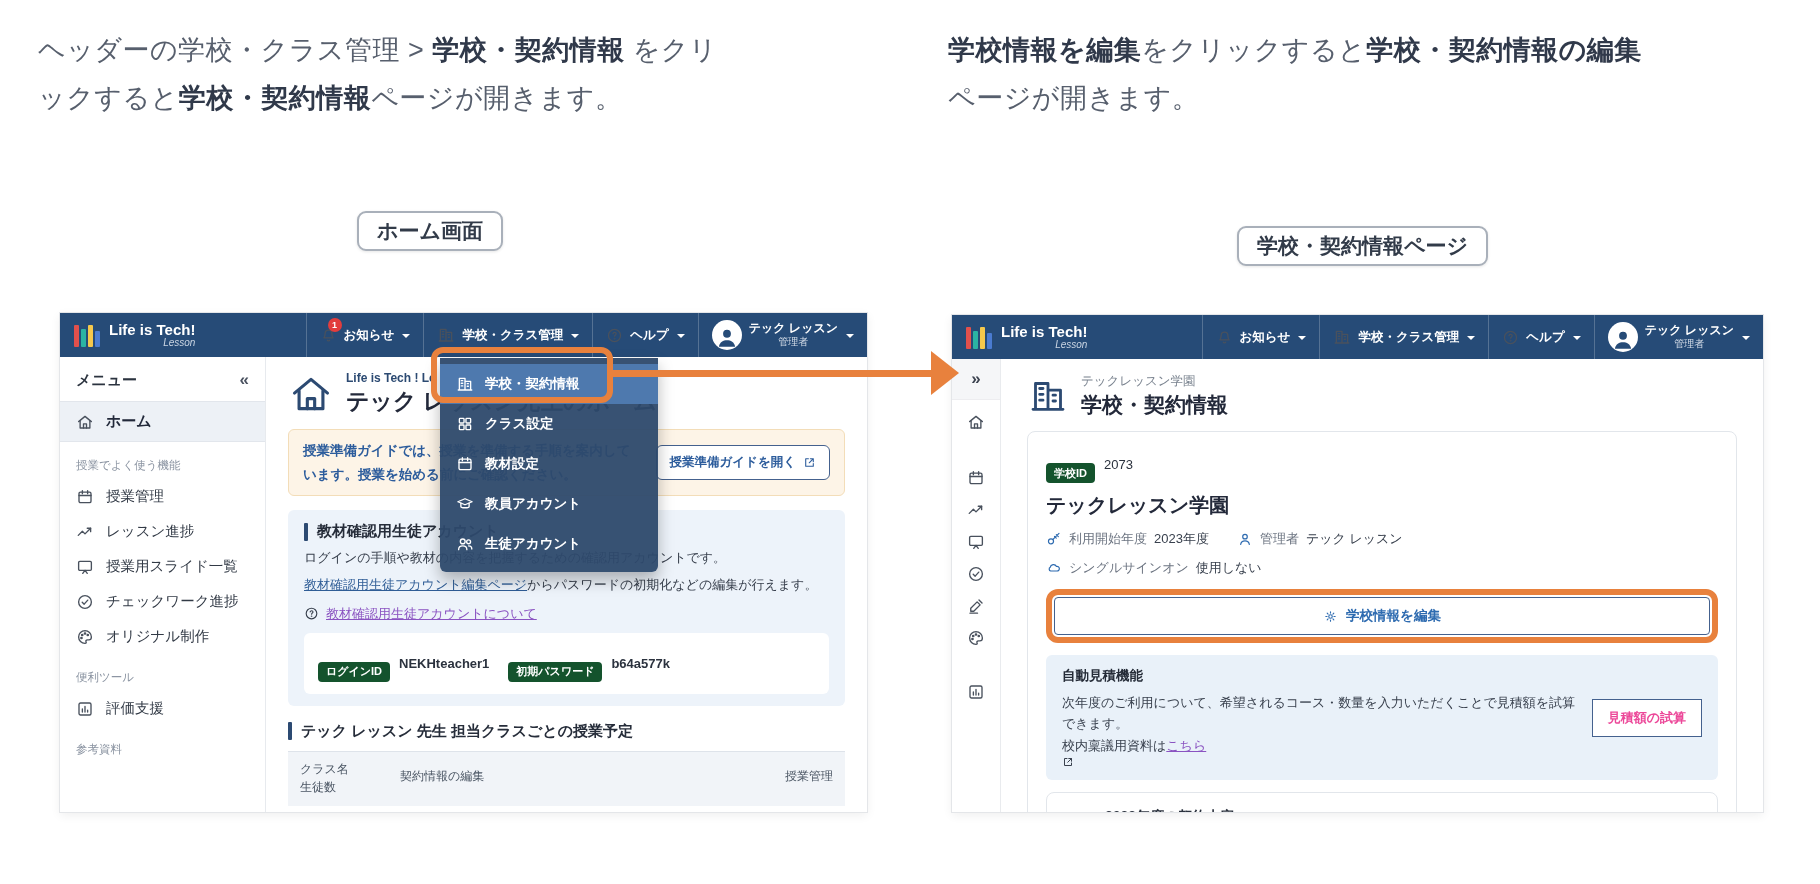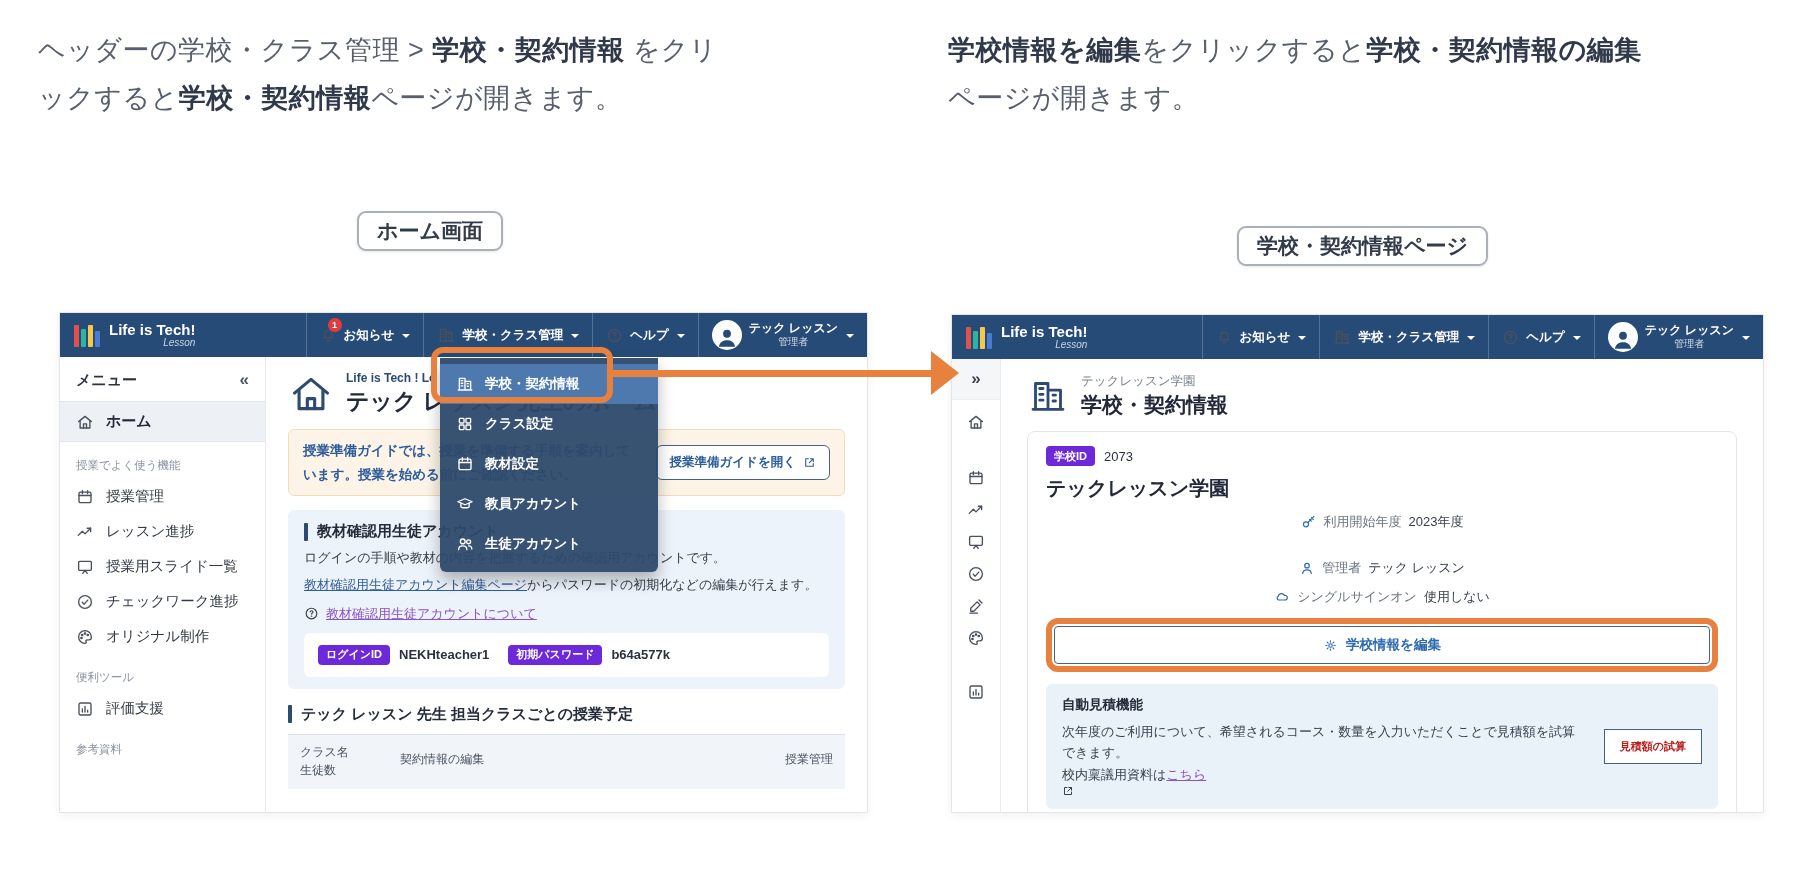--- a/index.html
+++ b/index.html
@@ -64,21 +64,21 @@
     padding:8px 13px;white-space:nowrap;display:flex;gap:7px;align-items:center;cursor:pointer;}
   .acct{margin-top:14px;background:#edf3fa;border-radius:6px;padding:12px 16px;}
   .sec-hd{display:flex;gap:9px;align-items:center;font-size:15px;font-weight:bold;color:#262d3a;}
   .vbar{width:4px;height:18px;background:#2c4a72;border-radius:1px;}
   .acct .p{margin:7px 0 0;font-size:13px;color:#39414e;line-height:1.55;}
   .lnk{color:#2f5d96;text-decoration:underline;cursor:pointer;}
   .lnk-p{color:#8a53c1;text-decoration:underline;cursor:pointer;}
   .abt{display:flex;gap:7px;align-items:center;margin-top:9px;font-size:13px;color:#39414e;}
   .creds{background:#fff;border-radius:6px;padding:12px 14px;margin-top:10px;}
   .cred-row{display:flex;gap:9px;align-items:center;font-size:13px;color:#2b323e;font-weight:bold;}
-  .tag{background:#6d28d9;color:#fff;font-size:11px;font-weight:bold;border-radius:4px;padding:2.5px 8px;}
+  .tag{background:#14532d;color:#fff;font-size:11px;font-weight:bold;border-radius:4px;padding:2.5px 8px;margin-top:17px;}
   .btn-full{display:flex;justify-content:center;gap:8px;align-items:center;margin-top:11px;background:#fff;
     border:1.5px solid #44618e;border-radius:6px;color:#2c5c9c;font-weight:bold;font-size:13.5px;padding:8px;cursor:pointer;}
   .sched{margin-top:16px;}
   .thead{margin-top:10px;background:#f1f4f8;border-top:1px solid #dee3ea;display:flex;align-items:flex-start;padding:8px 12px 10px;font-size:12px;color:#4a5563;}
   .th1{width:100px;line-height:1.5;}
   .th2{flex:1;padding-top:8px;}
   .th3{width:72px;text-align:right;padding-top:8px;}
   
   .dd{position:absolute;left:380px;top:45px;width:218px;background:rgba(45,73,108,.95);border-radius:0 0 6px 6px;
     box-shadow:0 8px 16px rgba(0,0,0,.28);padding:6px 0 8px;z-index:20;}
@@ -98,33 +98,33 @@
   .rail .icn.first{margin-top:13px;}
   .rail .icn.gap{margin-top:38px;}
   .rail .icn.gap2{margin-top:36px;}
   
   .rmain{flex:1;padding:14px 26px 0;min-width:0;}
   .rsub{font-size:12.5px;color:#7b8490;}
   .rtitle{font-size:21px;font-weight:bold;color:#23293a;margin-top:1px;}
   .card{margin-top:12px;border:1px solid #e2e6eb;border-radius:8px;padding:14px 18px 16px;}
   .idrow{display:flex;gap:9px;align-items:center;font-size:13px;color:#2b323e;}
   .sname{font-size:20px;font-weight:bold;color:#23293a;margin-top:9px;}
-  .meta{display:flex;gap:28px;margin-top:11px;font-size:13px;color:#39414e;align-items:center;flex-direction:column;}
+  .meta{display:flex;gap:28px;margin-top:11px;font-size:13px;color:#39414e;align-items:center;}
   .mi{display:flex;gap:7px;align-items:center;}
   .mi .icn{color:#2e6bb0;}
   .mlabel{color:#6d7582;}
   .editwrap{margin-top:12px;border:6px solid #e8813d;border-radius:12px;padding:2px;}
   .btn-edit{display:flex;justify-content:center;gap:8px;align-items:center;background:#fff;border:1px solid #44618e;
     border-radius:4px;color:#2e6bb0;font-weight:bold;font-size:13.5px;padding:9px;cursor:pointer;}
   .btn-edit .icn{color:#2e6bb0;}
   .est{margin-top:12px;background:#e9f1f9;border-radius:6px;padding:12px 16px;display:flex;gap:16px;align-items:center;}
   .est-l{flex:1;}
   .est-t{font-size:13.5px;font-weight:bold;color:#242b37;}
   .est-d{margin-top:7px;font-size:13px;color:#39414e;line-height:1.65;}
-  .btn-est{background:#fff;border:1px solid #44618e;border-radius:0;color:#b91c1c;font-weight:bold;font-size:11px;
+  .btn-est{background:#fff;border:1px solid #44618e;border-radius:0;color:#ec4899;font-weight:bold;font-size:13px;
     padding:9px 15px;white-space:nowrap;cursor:pointer;align-self:center;}
   .acc{margin-top:12px;border:1px solid #e2e6eb;border-radius:8px;padding:15px 14px;display:flex;gap:10px;
     align-items:center;font-size:14px;font-weight:bold;color:#2b323e;cursor:pointer;}
   .acc .icn{color:#2e6bb0;}
   .tri-r{width:0;height:0;border-left:7px solid #59616e;border-top:5px solid transparent;border-bottom:5px solid transparent;}
   .extic{color:inherit;}
 </style>
 </head>
 <body>
 

